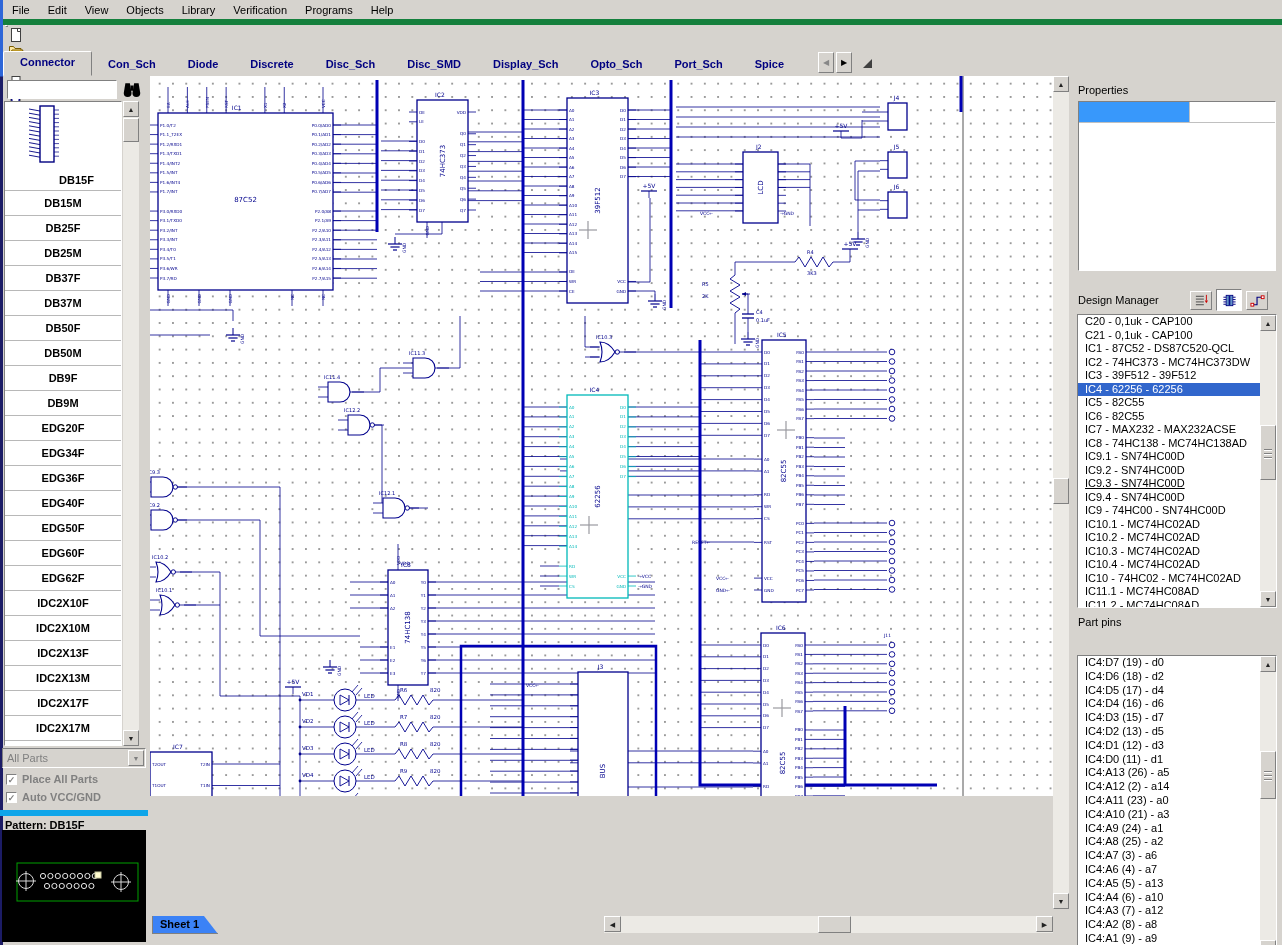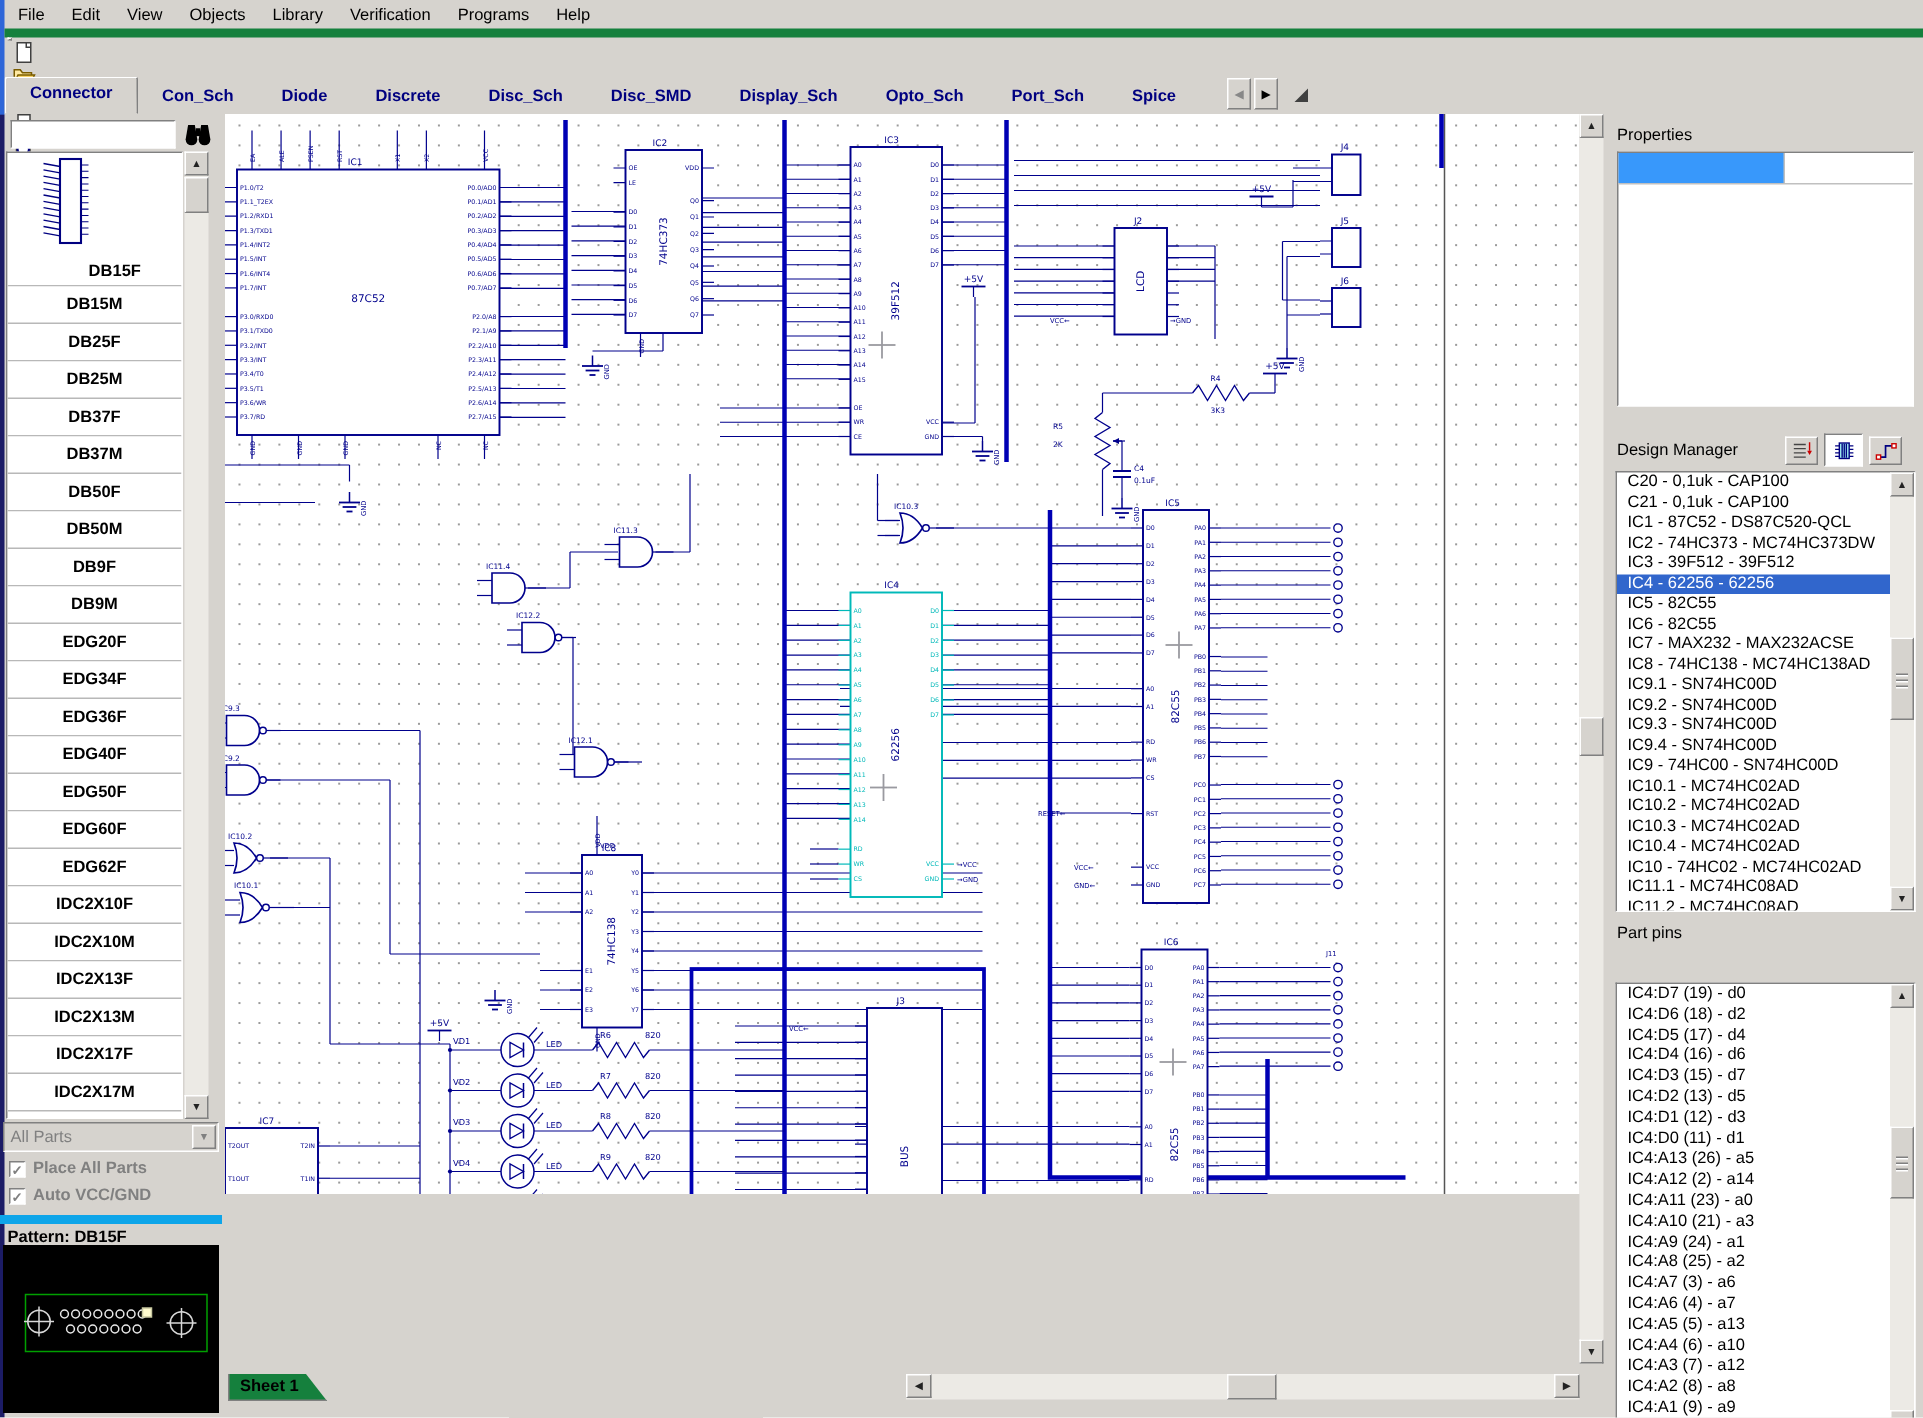--- a/index.html
+++ b/index.html
@@ -46,21 +46,21 @@
   .cbrow{position:absolute;left:6px;height:14px;display:flex;align-items:center;color:#808080;font-weight:bold;}
   .cbbox{width:11px;height:11px;background:#fff;border:1px solid;border-color:#808080 #fff #fff #808080;margin-right:5px;font-size:9px;line-height:10px;color:#808080;text-align:center;}
   #patternlbl{left:0;top:810px;width:148px;height:20px;line-height:19px;padding-left:5px;font-weight:bold;border-top:6px solid #0ea5e9;}
   #patternview{left:2px;top:830px;width:144px;height:112px;background:#000;}
   
   #canvas{left:150px;top:76px;width:903px;height:720px;background:#fff;
     background-image:radial-gradient(circle,#9a9a9a 0.7px,transparent 0.8px);
     background-size:13.3px 13.3px;background-position:3px 1px;overflow:hidden;}
   #vscroll{left:1053px;top:76px;width:16px;height:833px;}
   #hscroll{left:604px;top:916px;width:449px;height:17px;}
-  #sheettab{left:152px;top:916px;width:66px;height:18px;background:#15803d;border:1px solid #808080;border-top:none;
+  #sheettab{left:152px;top:916px;width:66px;height:18px;background:#3b82f6;border:1px solid #808080;border-top:none;
     clip-path:polygon(0 0,52px 0,66px 18px,0 18px);font-weight:bold;padding:2px 0 0 7px;}
   
   #rpanel{left:1072px;top:76px;width:210px;height:860px;}
   .ptitle{position:absolute;font-size:11px;}
   #propbox{left:1078px;top:101px;width:198px;height:170px;background:#fff;position:absolute;}
   #propbox .hdr{height:21px;display:flex;border-bottom:1px solid #c0c0c0;}
   #propbox .c1{width:111px;background:#3898fb;border-right:1px solid #c0c0c0;}
   .dmbtn{position:absolute;width:22px;height:19px;background:#d6d3ce;display:flex;align-items:center;justify-content:center;}
   .dmbtn svg{width:15px;height:15px;}
   #dmlist,#pplist{position:absolute;background:#fff;overflow:hidden;}
@@ -1637,21 +1637,21 @@
     <div class="lrow" style="height: 13.5px; line-height: 13.5px;">IC1 - 87C52 - DS87C520-QCL</div>
     <div class="lrow" style="height: 13.5px; line-height: 13.5px;">IC2 - 74HC373 - MC74HC373DW</div>
     <div class="lrow" style="height: 13.5px; line-height: 13.5px;">IC3 - 39F512 - 39F512</div>
     <div class="lrow sel" style="height: 13.5px; line-height: 13.5px;">IC4 - 62256 - 62256</div>
     <div class="lrow" style="height: 13.5px; line-height: 13.5px;">IC5 - 82C55</div>
     <div class="lrow" style="height: 13.5px; line-height: 13.5px;">IC6 - 82C55</div>
     <div class="lrow" style="height: 13.5px; line-height: 13.5px;">IC7 - MAX232 - MAX232ACSE</div>
     <div class="lrow" style="height: 13.5px; line-height: 13.5px;">IC8 - 74HC138 - MC74HC138AD</div>
     <div class="lrow" style="height: 13.5px; line-height: 13.5px;">IC9.1 - SN74HC00D</div>
     <div class="lrow" style="height: 13.5px; line-height: 13.5px;">IC9.2 - SN74HC00D</div>
-    <div class="lrow" style="height: 13.5px; line-height: 13.5px;">IC9.3 - SN74HC00D</div>
+    <div class="lrow" style="height: 13.5px; line-height: 13.5px; text-decoration: underline;">IC9.3 - SN74HC00D</div>
     <div class="lrow" style="height: 13.5px; line-height: 13.5px;">IC9.4 - SN74HC00D</div>
     <div class="lrow" style="height: 13.5px; line-height: 13.5px;">IC9 - 74HC00 - SN74HC00D</div>
     <div class="lrow" style="height: 13.5px; line-height: 13.5px;">IC10.1 - MC74HC02AD</div>
     <div class="lrow" style="height: 13.5px; line-height: 13.5px;">IC10.2 - MC74HC02AD</div>
     <div class="lrow" style="height: 13.5px; line-height: 13.5px;">IC10.3 - MC74HC02AD</div>
     <div class="lrow" style="height: 13.5px; line-height: 13.5px;">IC10.4 - MC74HC02AD</div>
     <div class="lrow" style="height: 13.5px; line-height: 13.5px;">IC10 - 74HC02 - MC74HC02AD</div>
     <div class="lrow" style="height: 13.5px; line-height: 13.5px;">IC11.1 - MC74HC08AD</div>
     <div class="lrow" style="height: 13.5px; line-height: 13.5px;">IC11.2 - MC74HC08AD</div>
     <div class="sb" style="position: absolute; right: 0px; top: 0px; width: 16px; height: 292px;">

